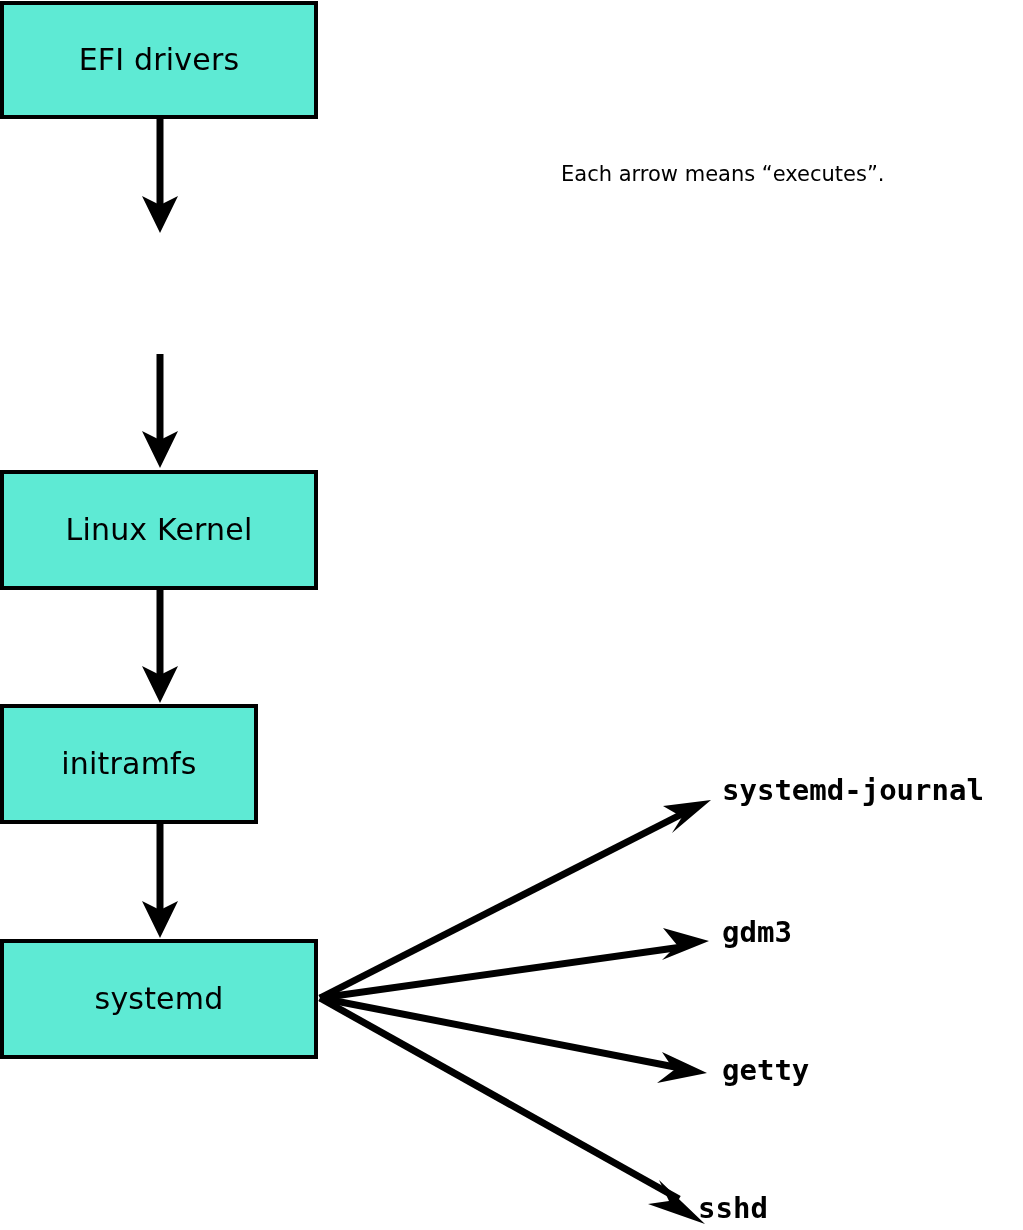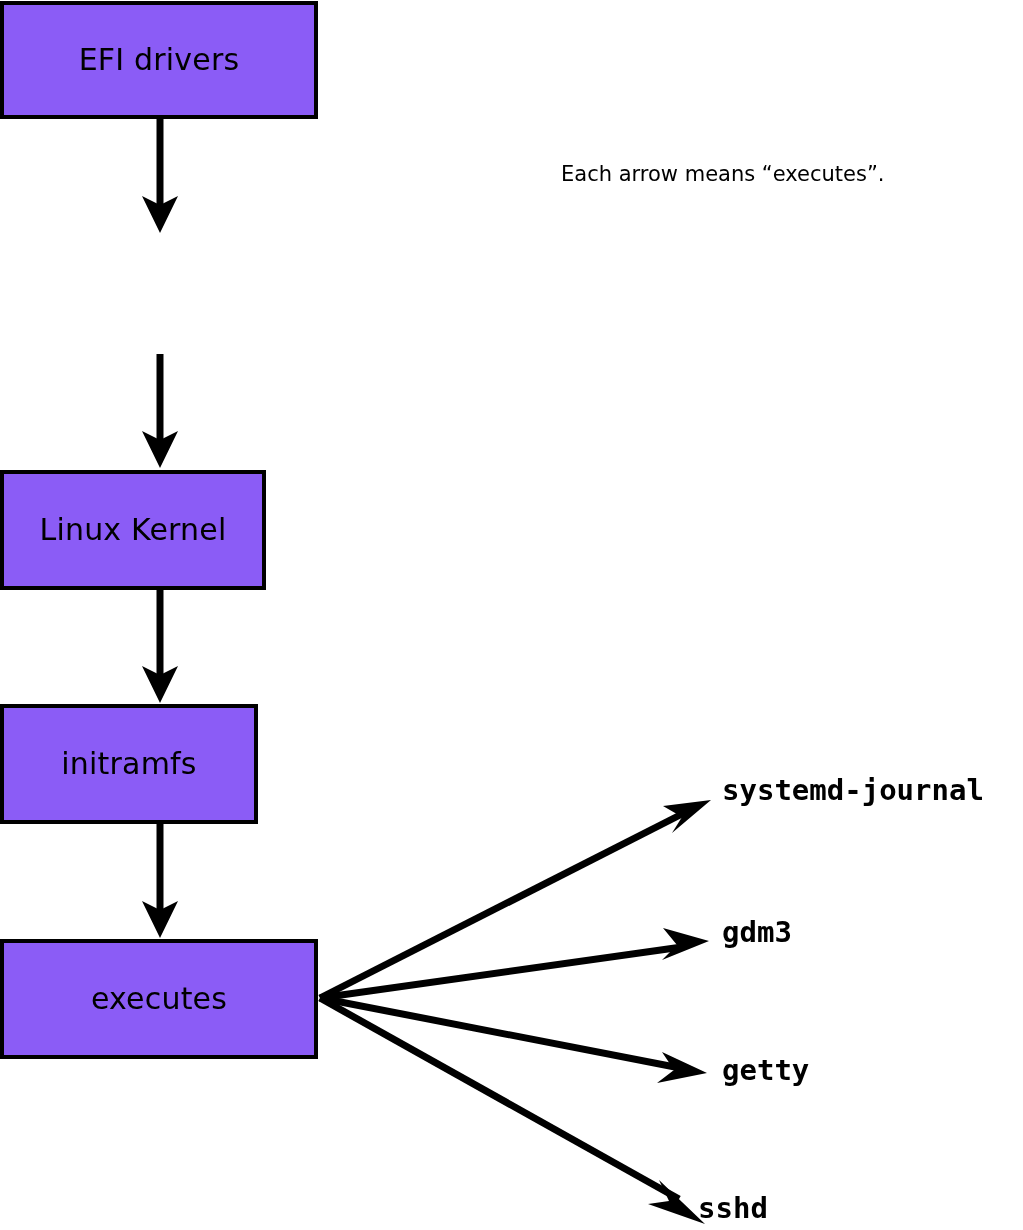--- a/index.html
+++ b/index.html
@@ -27,21 +27,21 @@
     left: 0;
     top: 0;
     width: 1023px;
     height: 1230px;
     display: block;
   }
   .stage-box {
     position: absolute;
     box-sizing: border-box;
     border: 4px solid #000000;
-    background: #8b5cf6;
+    background: #5eead4;
     display: flex;
     align-items: center;
     justify-content: center;
   }
   .stage-label {
     font-family: "DejaVu Sans", "Liberation Sans", sans-serif;
     font-size: 30px;
     line-height: 1;
     color: #000000;
     letter-spacing: 0.2px;
@@ -111,30 +111,30 @@
       <line x1="320" y1="998" x2="679" y2="1199" stroke="#000000" stroke-width="7"></line>
       <polygon points="705,1224 659,1180 669,1201 648,1204" fill="#000000"></polygon>
     </g>
   </svg>
 
   <div class="stage-box" style="left:0px; top:1px; width:318px; height:118px;">
     <span class="stage-label">EFI drivers</span>
   </div>
 
 
-  <div class="stage-box" style="left:0px; top:470px; width:266px; height:120px;">
+  <div class="stage-box" style="left:0px; top:470px; width:318px; height:120px;">
     <span class="stage-label">Linux Kernel</span>
   </div>
 
   <div class="stage-box" style="left:0px; top:704px; width:258px; height:120px;">
     <span class="stage-label">initramfs</span>
   </div>
 
   <div class="stage-box" style="left:0px; top:939px; width:318px; height:120px;">
-    <span class="stage-label">executes</span>
+    <span class="stage-label">systemd</span>
   </div>
 
   <div class="service-label" style="left:722px; top:776px;">systemd-journal</div>
 
   <div class="service-label" style="left:722px; top:918px;">gdm3</div>
 
   <div class="service-label" style="left:722px; top:1056px;">getty</div>
 
   <div class="service-label" style="left:698px; top:1194px;">sshd</div>
 

